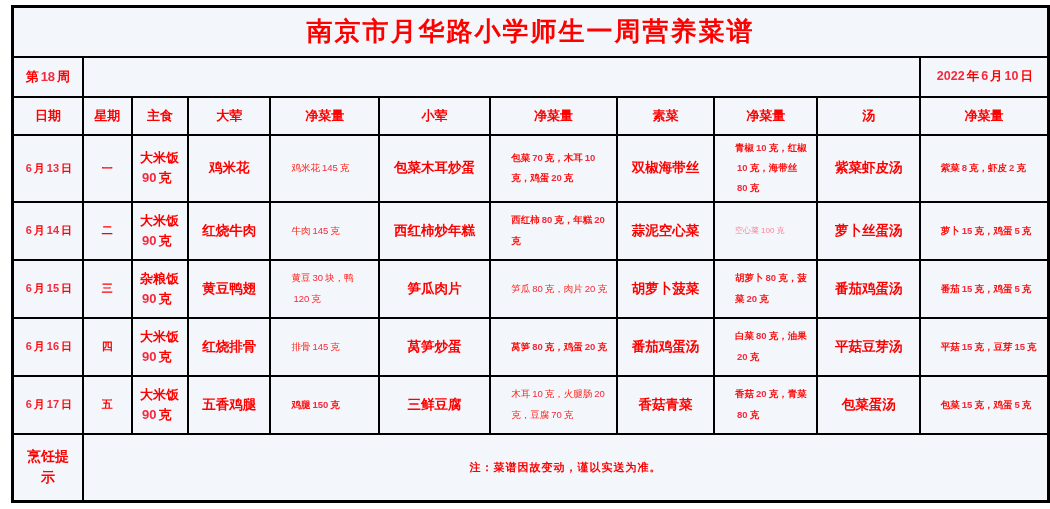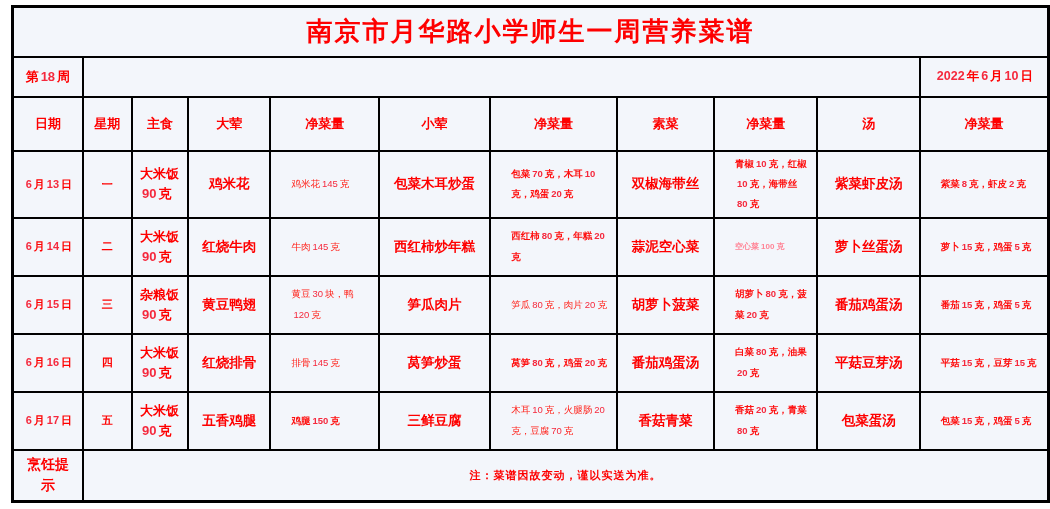--- a/index.html
+++ b/index.html
@@ -13,21 +13,21 @@
   .title-cell{text-align:center;font-size:26px;letter-spacing:2px;}
   .week-cell{text-align:center;font-size:13px;}
   .date-issued-cell{text-align:center;font-size:12.5px;}
   .hdr{text-align:center;font-size:13px;}
   .c{text-align:center;font-size:11px;}
   .staple{font-size:13px;text-align:left;padding:2px 4px 2px 7px;line-height:1.55;}
   .dish{text-align:center;font-size:13.5px;letter-spacing:0;}
   .q{font-weight:normal;color:#ff221a;font-size:9.5px;text-align:left;
      padding:2px 6px 2px 20px;line-height:2.15;}
   .qb{font-weight:bold;color:#fe0f0f;}
-  .qs{font-size:8px;color:#ff8496;font-weight:bold;}
+  .qs{font-size:8px;color:#ff8496;font-weight:normal;}
   .qs .num{color:inherit;}
   .note-label{text-align:center;font-size:14px;padding:0 12px;line-height:1.5;}
   .note-cell{text-align:center;font-size:11px;letter-spacing:1px;}
   .num{color:#f5293d;margin:6px 2px;}
 </style>
 </head>
 <body>
 
 <div class="frame">
 <table>
@@ -49,21 +49,21 @@
         <tr style="height:50px">
     <td class="title-cell" colspan="11">南京市月华路小学师生一周营养菜谱</td>
   </tr>
 
   <tr style="height:40px">
     <td class="week-cell">第<span class="num">18</span>周</td>
     <td colspan="9"></td>
     <td class="date-issued-cell"><span class="num">2022</span>年<span class="num">6</span>月<span class="num">10</span>日</td>
   </tr>
 
-  <tr style="height:54px">
+  <tr style="height:38px">
     <td class="hdr">日期</td>
     <td class="hdr">星期</td>
     <td class="hdr">主食</td>
     <td class="hdr">大荤</td>
     <td class="hdr">净菜量</td>
     <td class="hdr">小荤</td>
     <td class="hdr">净菜量</td>
     <td class="hdr">素菜</td>
     <td class="hdr">净菜量</td>
     <td class="hdr">汤</td>

